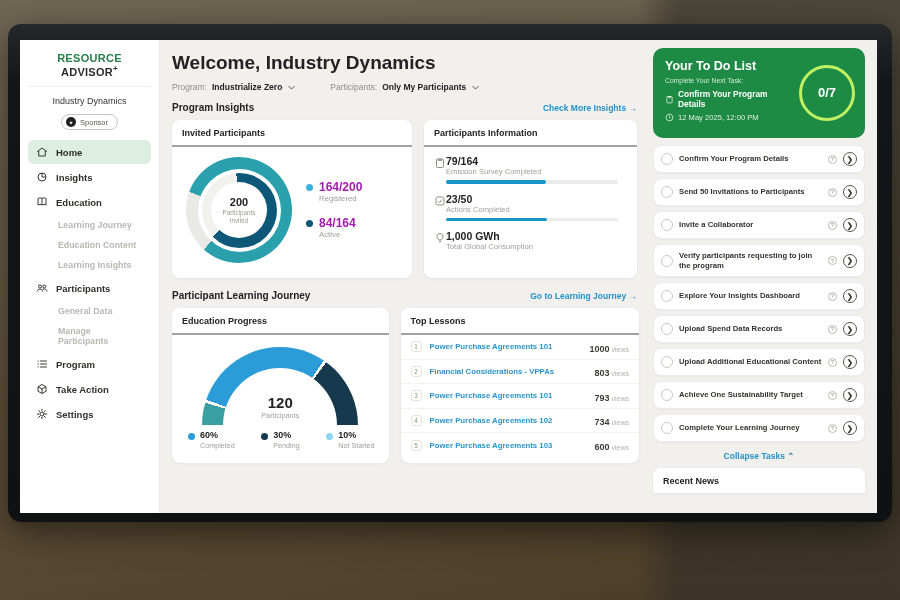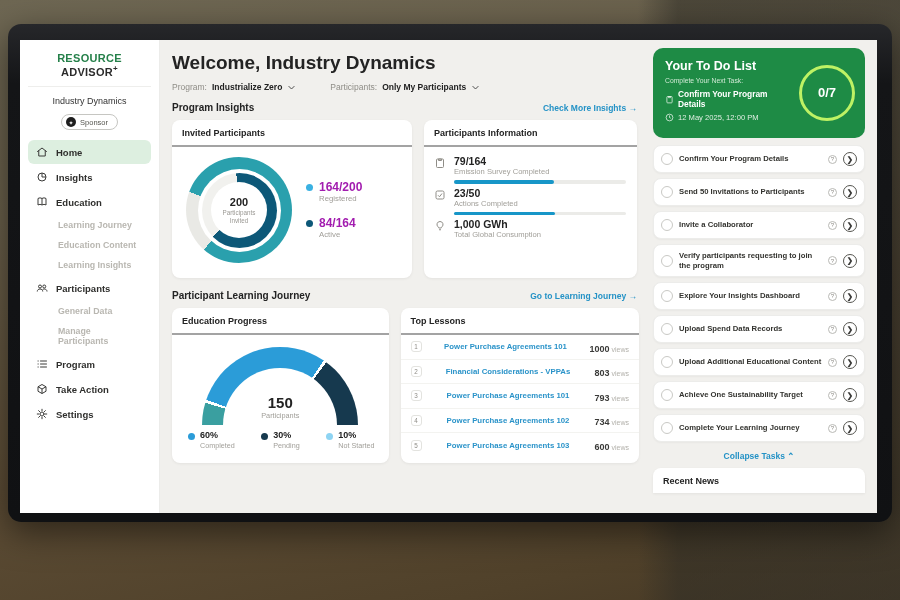--- a/index.html
+++ b/index.html
@@ -62,21 +62,21 @@
   .legend-v { display:flex; flex-direction:column; gap:14px; }
   .legend-item { display:flex; gap:6px; align-items:flex-start; }
   .ldot { width:7px; height:7px; border-radius:50%; margin-top:3px; }
   .ldot.registered { background:#3ab1e2; } .ldot.active { background:#0d5878; }
   .lval { font-size:12px; font-weight:bold; color:#a21caf; line-height:1.05; }
   .llab { font-size:7.8px; color:#a09e98; }
 
   
   .card-pinfo { width:213px; height:158px; }
   .pinfo-body { padding:8px 12px 0 10px; }
-  .metric { display:flex; gap:8px; margin-bottom:3px; }
+  .metric { display:flex; margin-bottom:9px; }
   .metric svg { width:12px; height:12px; color:#8f8d87; margin-top:2px; flex:0 0 12px; }
   .metric .mv { font-size:10.5px; font-weight:bold; color:#232323; line-height:1.15; }
   .metric .ml { font-size:7.6px; color:#a09e98; margin-bottom:4px; }
   .bar-track { width:172px; height:3.5px; background:#ebebe8; border-radius:2px; }
   .bar-fill { height:3.5px; background:#1796c8; border-radius:2px; }
 
   
   .card-edu { width:218px; height:155px; }
   .gauge-wrap { position:relative; width:156px; height:78px; margin:12px auto 0; overflow:hidden; }
   .gauge-arc { position:absolute; top:0; left:0; width:156px; height:156px; border-radius:50%;
@@ -86,21 +86,21 @@
   .gauge-hole .gl { font-size:7.3px; color:#a09e98; }
   .gauge-legend { display:flex; justify-content:space-between; padding:6px 14px 0 16px; }
   .gl-item { display:flex; gap:5px; }
   .gl-item .gdot { width:7px; height:7px; border-radius:50%; margin-top:2px; }
   .gdot.completed { background:#2b9cd8; } .gdot.pending { background:#16394e; } .gdot.notstarted { background:#8ed4f3; }
   .gl-item .gp { font-size:9px; font-weight:bold; color:#232323; line-height:1.1; }
   .gl-item .gt { font-size:7.2px; color:#a09e98; }
 
   
   .card-lessons { width:240px; height:155px; }
-  .lesson-row { display:flex; align-items:center; gap:8px; padding:0 10px; height:24.5px; border-bottom:1px solid #f3f3f0; cursor:pointer;text-align:center; }
+  .lesson-row { display:flex; align-items:center; gap:8px; padding:0 10px; height:24.5px; border-bottom:1px solid #f3f3f0; cursor:pointer; }
   .lesson-row:last-child { border-bottom:none; }
   .rank { width:11px; height:11px; border:1px solid #e3e3df; border-radius:3px; font-size:6.3px; color:#8f8d87; display:grid; place-items:center; flex:0 0 11px; }
   .ltitle { font-size:7.8px; font-weight:bold; color:#2a93c9; flex:1; }
   .lviews { font-size:9px; font-weight:bold; color:#3a3a38; }
   .lunit { font-size:7px; color:#b3b1ab; margin-left:2px; }
 
   
   .todo-col { width:212px; min-width:212px; display:flex; flex-direction:column; }
   .todo-head { background:#1e8b45; border-radius:10px; padding:11px 10px 12px 12px; color:#fff; display:flex; gap:6px; }
   .todo-head-left { flex:1; }
@@ -306,21 +306,21 @@
           <span class="text-link"><span>Go to Learning Journey</span> <span>→</span></span>
         </div>
 
         <div class="cards-row">
 
           <div class="card card-edu">
             <div class="card-title">Education Progress</div>
             <div class="gauge-wrap">
               <div class="gauge-arc"></div>
               <div class="gauge-hole">
-                <div class="gv">150</div>
+                <div class="gv">120</div>
                 <div class="gl">Participants</div>
               </div>
             </div>
             <div class="gauge-legend">
               <div class="gl-item">
                 <span class="gdot completed"></span>
                 <span>
                     <div class="gp">60%</div>
                     <div class="gt">Completed</div>
                   </span>

